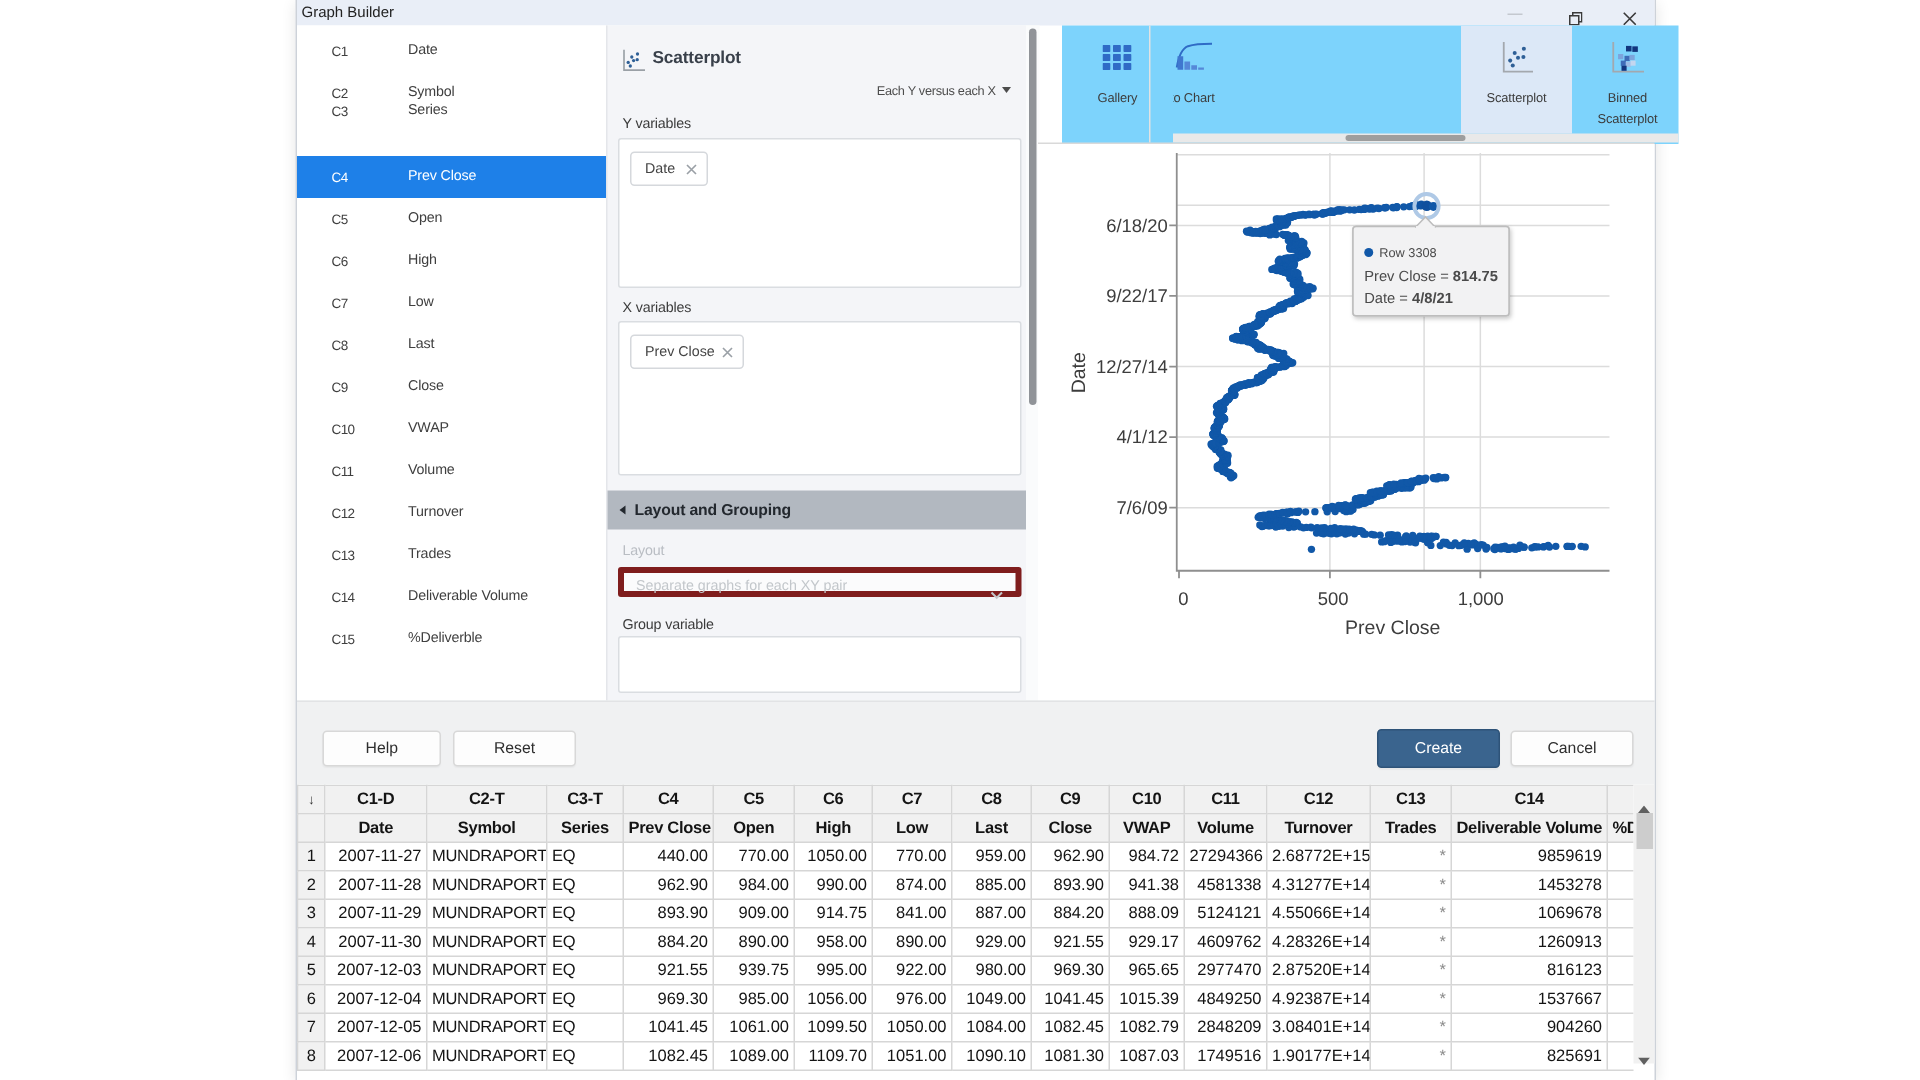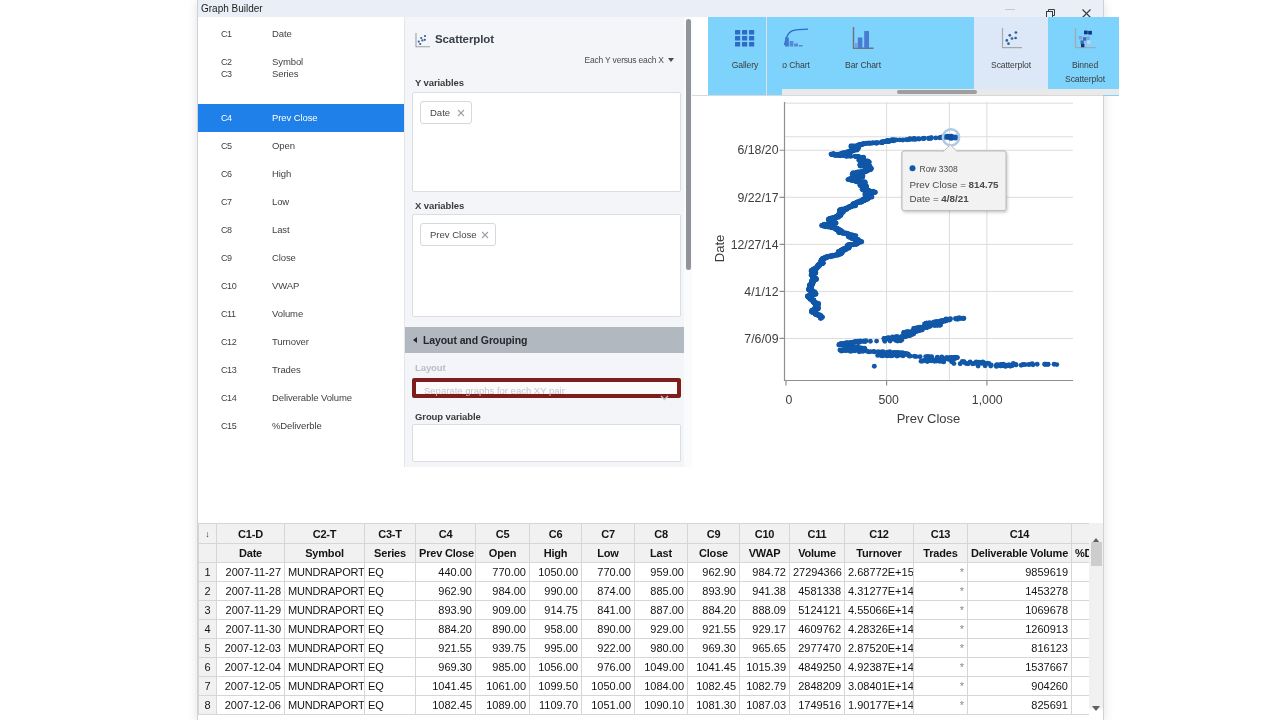--- a/index.html
+++ b/index.html
@@ -10,21 +10,21 @@
 #clsb{right:12px;top:4px}
 #leftpanel{position:absolute;left:0;top:17px;width:206px;height:450px;background:#fff}
 .lrow{position:absolute;left:0;width:206px;height:28px;line-height:28px;font-size:9.5px;color:#3f3f3f;letter-spacing:-0.1px}
 .lrow .cid{position:absolute;left:23px;letter-spacing:-0.4px;font-size:9px}
 .lrow .cnm{position:absolute;left:74px}
 .lrow.sel{background:#1e80e8;color:#fff}
 #midpanel{position:absolute;left:206px;top:17px;width:288px;height:450px;background:#f4f5f8;border-left:1px solid #e4e6ea;font-size:9.5px}
 #mphdr{position:absolute;left:30px;top:16px;font-size:11.5px;font-weight:bold;color:#39404a;letter-spacing:-0.1px}
 #eachy{position:absolute;right:18px;top:38px;font-size:8.5px;letter-spacing:-0.2px;color:#4c4c4c}
 #eytri{display:inline-block;width:0;height:0;border-left:3.5px solid transparent;border-right:3.5px solid transparent;border-top:4px solid #4c4c4c;margin-left:2px;margin-bottom:1px}
-.mplbl{position:absolute;left:10px;font-size:9.5px;font-weight:bold;color:#3b3b3b;letter-spacing:-0.1px}
+.mplbl{position:absolute;left:10px;font-size:9.5px;font-weight:normal;color:#3b3b3b;letter-spacing:-0.1px}
 .mplbl.dis{color:#b9bdc3}
 .mpbox{position:absolute;left:7px;width:269px;background:#fff;border:1px solid #dadde1;border-radius:2px}
 .chip{position:absolute;left:7px;top:8px;height:23px;background:#fff;border:1px solid #d5d8dc;border-radius:3px;font-size:9.5px;color:#444;line-height:21px;padding-left:9px}
 .chx{position:absolute;right:6px;top:7px;line-height:0}
 #laybar{position:absolute;left:0;top:310px;width:281px;height:26px;background:#b2b8c0;font-size:10.5px;font-weight:bold;color:#23282e;line-height:26px;padding-left:18px;letter-spacing:-0.1px}
 #laytri{position:absolute;left:8px;top:10px;width:0;height:0;border-top:3px solid transparent;border-bottom:3px solid transparent;border-right:4.5px solid #23282e}
 #laysel{position:absolute;left:7px;top:361px;width:269px;height:20px;background:#fbfbfc;border:4px solid #7f1d1d;border-radius:2px;color:#c3c7cb;font-size:9.5px;line-height:18px;padding-left:8px}
 #mpsbtrack{position:absolute;left:279px;top:0;width:9px;height:450px;background:#fafbfc}
 #mpsbthumb{position:absolute;left:280.5px;top:2px;width:5px;height:251px;background:#909398;border-radius:2.5px}
 #gallery{position:absolute;left:510px;top:17px;width:411px;height:79px;background:#7dd3fc}
@@ -191,31 +191,20 @@
           <div class="ticon" style="padding-left:20px">
             <svg width="26" height="21" viewBox="0 0 26 21">
               <path d="M1.5 17 Q3.5 5 9 2.8 Q14 1.2 25 1.2" fill="none" stroke="#2f6bc6" stroke-width="1.3"></path>
               <rect x="2" y="9.5" width="3.8" height="9" fill="#3f77cf"></rect>
               <rect x="6.6" y="13" width="3.8" height="5.5" fill="#5588d8"></rect>
               <rect x="11.2" y="15.5" width="3.8" height="3" fill="#5588d8"></rect>
               <rect x="15.8" y="17" width="3.8" height="1.5" fill="#5588d8"></rect>
             </svg>
           </div>
           <div class="tlbl">Pareto Chart</div>
-        </div>
-  <div class="tile" style="left:44px;width:74px">
-          <div class="ticon">
-            <svg width="22" height="23" viewBox="0 0 22 23">
-              <path d="M1.5 0V21.2H21.5" fill="none" stroke="#6d7278" stroke-width="1.4"></path>
-              <rect x="2.8" y="16" width="2.6" height="5.2" fill="#7a9ede"></rect>
-              <rect x="5.8" y="10.5" width="4.6" height="10.7" fill="#4a7ad2"></rect>
-              <rect x="12.2" y="4" width="4.8" height="17.2" fill="#4a7ad2"></rect>
-            </svg>
-          </div>
-          <div class="tlbl">Bar Chart</div>
         </div>
   <div class="tile seltile" style="left:192px;width:74px">
           <div class="ticon">
             <svg width="21" height="21" viewBox="0 0 21 21">
               <path d="M1.5 0V19.7H21" fill="none" stroke="#a3a8ae" stroke-width="1.2"></path>
               <g fill="#2e5f96">
                 <circle cx="5.8" cy="12.4" r="1.35"></circle>
                 <circle cx="7.5" cy="15.7" r="1.35"></circle>
                 <circle cx="11" cy="10.5" r="1.35"></circle>
                 <circle cx="14.9" cy="4.5" r="1.35"></circle>
@@ -2745,20 +2734,26 @@
         </filter>
         <rect x="902" y="151" width="104" height="59.5" rx="2" fill="#f2f2f3" stroke="#bdbdbd" filter="url(#ds)"></rect>
         <rect x="902" y="151" width="104" height="59.5" rx="2" fill="#f2f2f3" stroke="#bdbdbd"></rect>
         <path d="M943.5 151.6 L950.3 144.6 L957 151.6" fill="#f2f2f3" stroke="#bdbdbd"></path>
         <rect x="944" y="150.7" width="12.5" height="1.8" fill="#f2f2f3"></rect>
         <circle cx="912.5" cy="168.3" r="3" fill="#1158a8"></circle>
         <text x="919.5" y="171.6" class="tt1">Row 3308</text>
         <text x="909.5" y="187.5" class="tt2">Prev Close = <tspan font-weight="bold">814.75</tspan></text>
         <text x="909.5" y="202" class="tt2">Date = <tspan font-weight="bold">4/8/21</tspan></text>
       </svg></div>
+<div id="btnbar">
+ <div class="btn" id="bhelp">Help</div>
+ <div class="btn" id="breset">Reset</div>
+ <div class="btn" id="bcreate">Create</div>
+ <div class="btn" id="bcancel">Cancel</div>
+</div>
 <div id="tablewrap">
       <table id="grid">
         <colgroup>
           <col style="width:18px">
           <col style="width:68px">
           <col style="width:80px">
           <col style="width:51px">
           <col style="width:60px">
           <col style="width:54px">
           <col style="width:52px">

